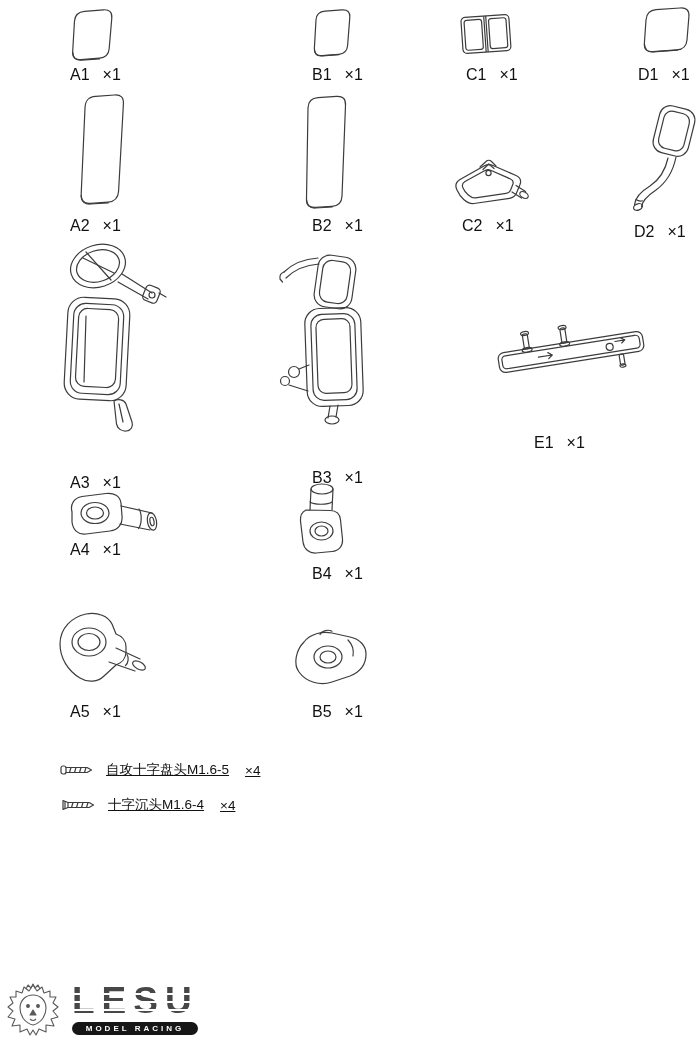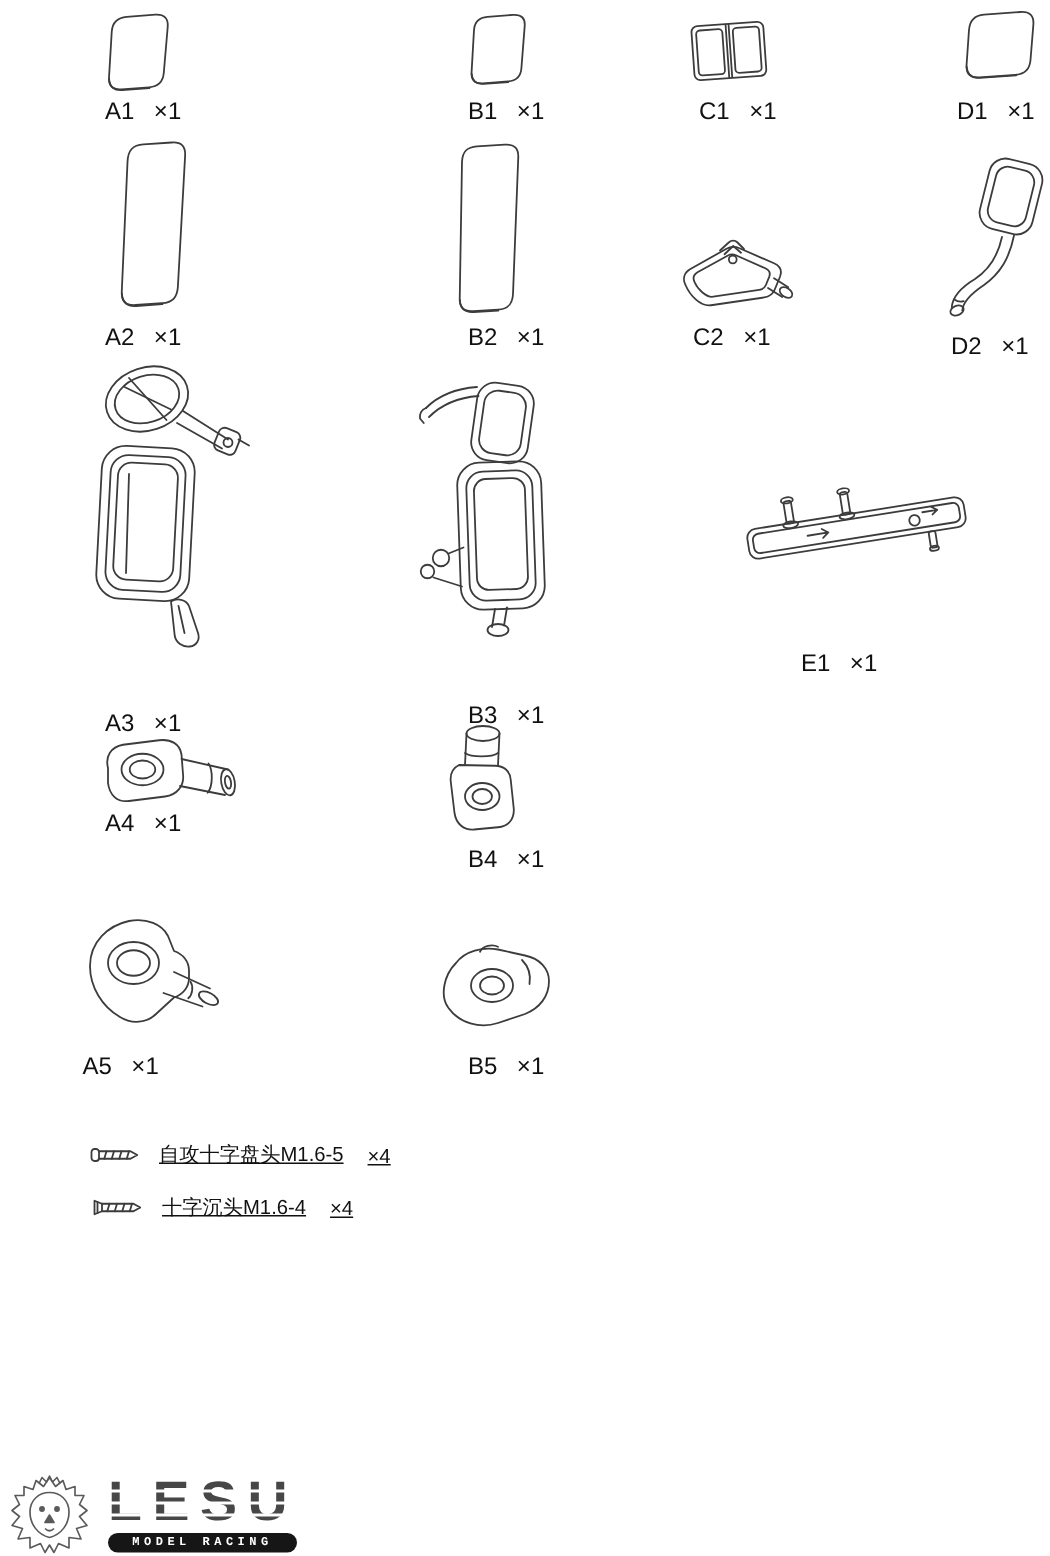--- a/index.html
+++ b/index.html
@@ -11,21 +11,21 @@
   .part-label .pqty{margin-left:13px;}
   .screw-row{position:absolute;display:flex;align-items:center;font-size:13.5px;color:#111;white-space:nowrap;text-decoration:underline;}
   .screw-row svg{margin-right:12px;}
   .screw-row .pqty{margin-left:16px;}
   .logo{position:absolute;left:6px;top:982px;display:flex;align-items:flex-start;}
   .logo-text{margin-left:12px;}
   .lesu-word{position:relative;font-size:37px;font-weight:bold;letter-spacing:7px;color:#474747;line-height:1;}
   .lesu-stripe{position:absolute;left:0;height:2px;background:#fff;width:128px;}
   .model-racing-bar{margin-top:3px;background:#161616;color:#fff;border-radius:7px;
        font-size:8px;font-weight:bold;letter-spacing:3px;text-align:center;
-       width:126px;height:13px;line-height:13px;font-family:Liberation Mono, monospace;}
+       width:126px;height:13px;line-height:13px;}
 </style>
 </head>
 <body>
 
 <div id="sheet">
 
   <svg class="draw" style="left:66px;top:8px" width="50" height="54" viewBox="0 0 50 54">
     <path d="M8.5,13 C9,6.5 12.5,3.8 18.5,3.3 L37.5,1.8 C43.5,1.4 46.3,4.2 45.8,10 L43.2,40.5 C42.7,46.8 39.4,49.7 33.4,50.2 L15,51.6 C9,52 6.2,49.2 6.7,43.2 Z"></path>
     <path d="M6.7,44.6 C7.1,50 10,52.5 15.4,52.1 L33.6,50.8"></path>
   </svg>
@@ -209,21 +209,21 @@
     <span class="pid">E1</span><span class="pqty">×1</span>
   </div>
 
   <div class="part-label" style="left:70px;top:541px">
     <span class="pid">A4</span><span class="pqty">×1</span>
   </div>
   <div class="part-label" style="left:312px;top:565px">
     <span class="pid">B4</span><span class="pqty">×1</span>
   </div>
 
-  <div class="part-label" style="left:55px;top:703px">
+  <div class="part-label" style="left:70px;top:703px">
     <span class="pid">A5</span><span class="pqty">×1</span>
   </div>
   <div class="part-label" style="left:312px;top:703px">
     <span class="pid">B5</span><span class="pqty">×1</span>
   </div>
 
   <div class="screw-row" style="left:60px;top:761px">
     <svg class="draw" width="34" height="14" viewBox="0 0 34 14" style="position:static">
       <rect x="1" y="3" width="5" height="8" rx="2"></rect>
       <path d="M6,4.5 L27,4.5 L31.5,7 L27,9.5 L6,9.5"></path>

